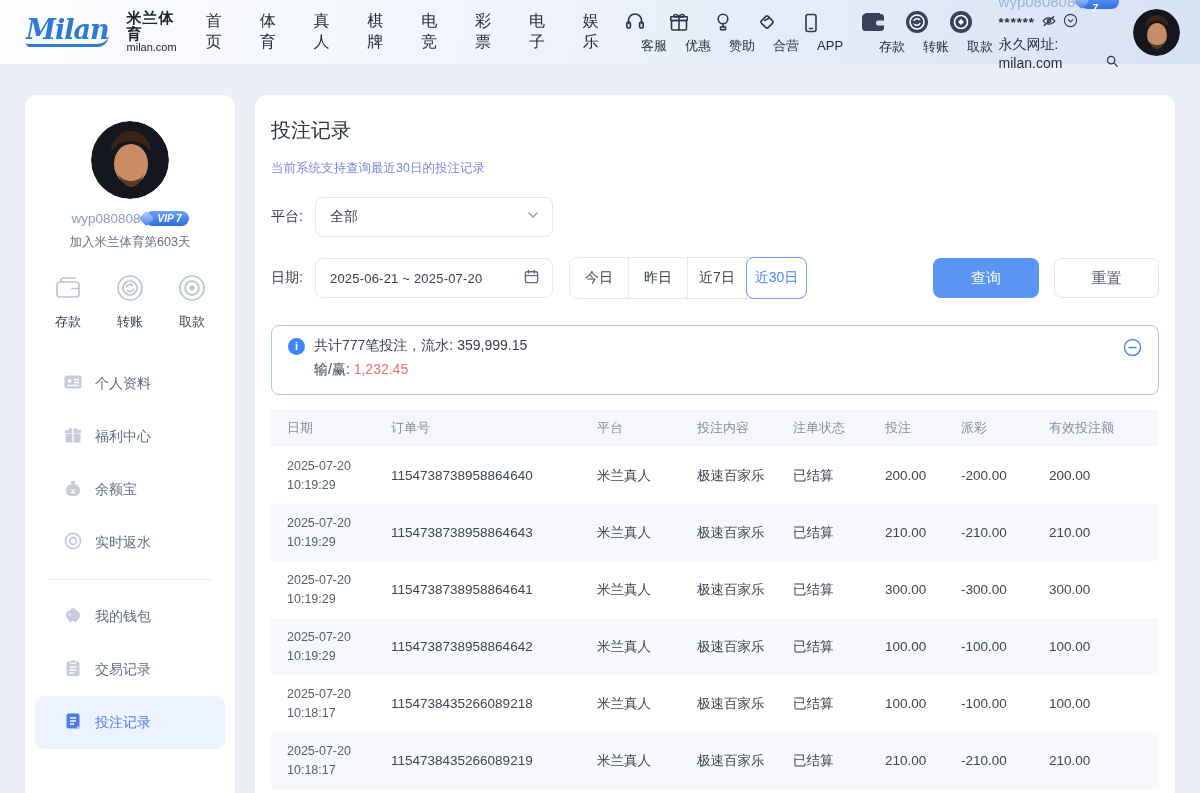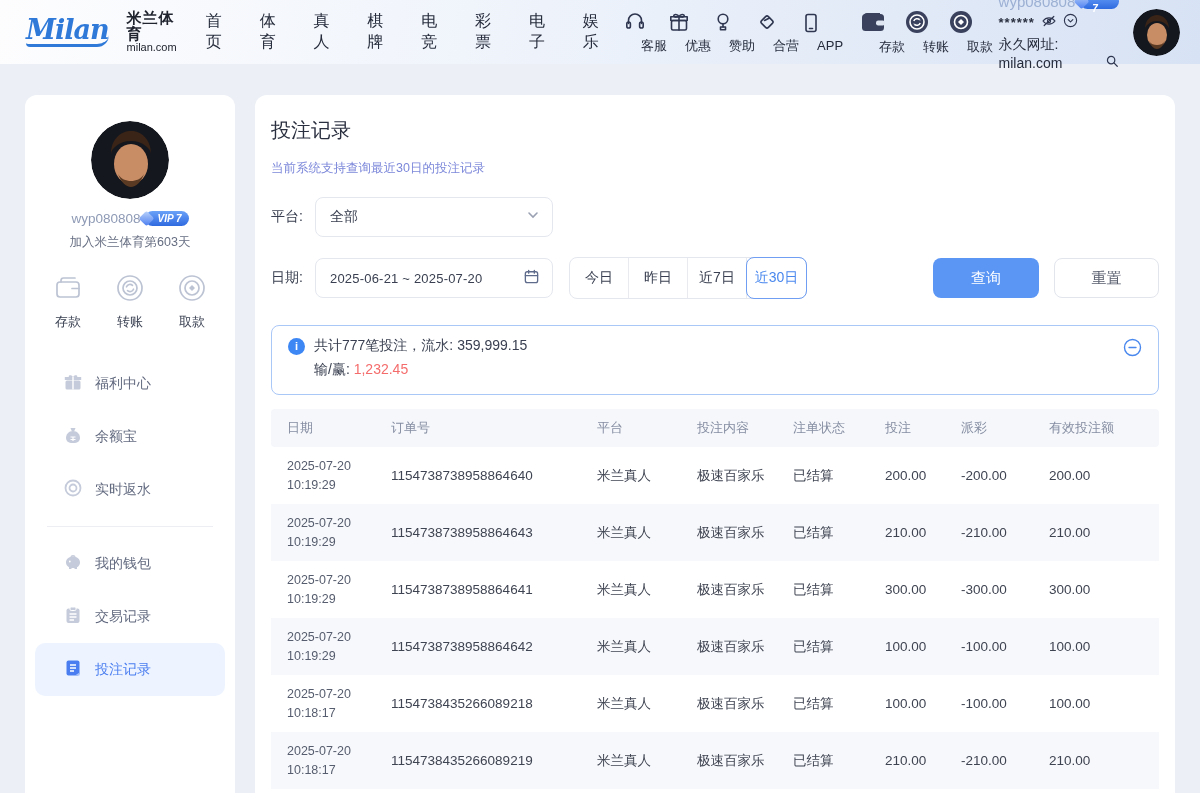--- a/index.html
+++ b/index.html
@@ -301,20 +301,30 @@
             </svg>
         </span>
         <span class="lbl">取款</span>
       </div>
     </div>
 
     <div class="sb-menu">
       <div class="sb-item">
         <span>
           <svg width="20" height="20" viewBox="0 0 20 20">
+              <rect x="1.5" y="3.5" width="17" height="13" rx="2" fill="#c5cbda"></rect>
+              <circle cx="6.5" cy="9" r="2" fill="#fff"></circle>
+              <path d="M11 7.5h5M11 10.5h5M4.5 13.5h11" stroke="#fff" stroke-width="1.3"></path>
+            </svg>
+        </span>
+        <span>个人资料</span>
+      </div>
+      <div class="sb-item">
+        <span>
+          <svg width="20" height="20" viewBox="0 0 20 20">
               <rect x="2.5" y="8.5" width="15" height="9" rx="1.5" fill="#c5cbda"></rect>
               <rect x="1.8" y="5" width="16.4" height="3" fill="#c5cbda"></rect>
               <path d="M10 5v12.5" stroke="#fff" stroke-width="1.4"></path>
               <path d="M10 4.8C8.8 2.5 5.5 2.8 5.7 4.4 5.9 5.8 8.3 5.2 10 4.8zm0 0c1.2-2.3 4.5-2 4.3-.4-.2 1.4-2.6.8-4.3.4z" fill="#c5cbda"></path>
             </svg>
         </span>
         <span>福利中心</span>
       </div>
       <div class="sb-item">
         <span>

